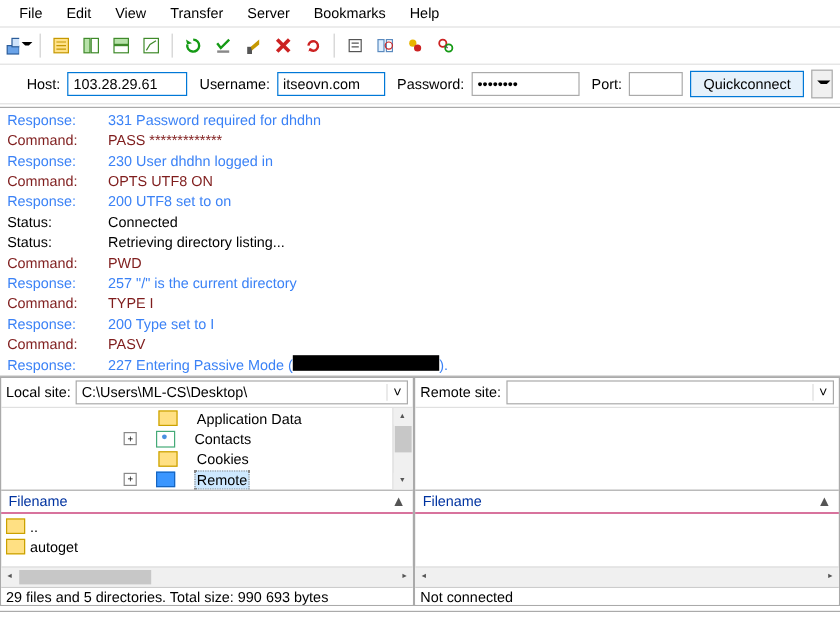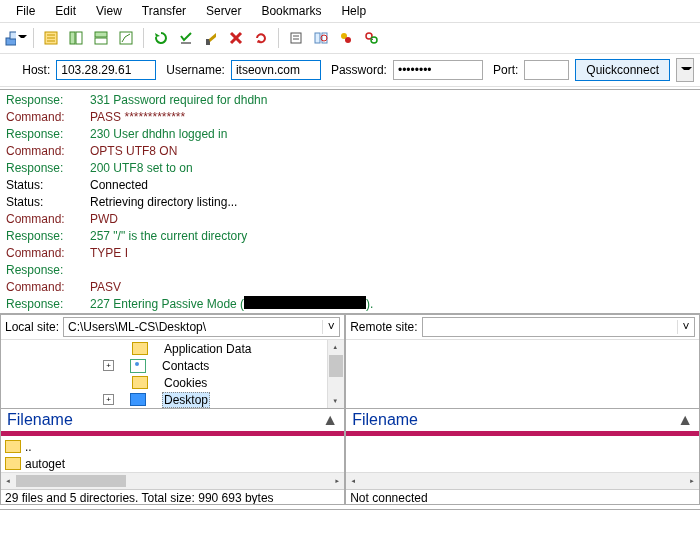--- a/index.html
+++ b/index.html
@@ -115,21 +115,21 @@
   }
   .log-line {
     line-height: 17px;
     display: flex;
   }
   .log-line .tag {
     display: inline-block;
     width: 84px;
     flex-shrink: 0;
   }
-  .lt-response { color: #15803d; }
+  .lt-response { color: #3b82f6; }
   .lt-command  { color: #7f1d1d; }
   .lt-status   { color: #000; }
   .redacted {
     background: #000;
     color: #000;
     display: inline-block;
     width: 122px;
     height: 13px;
     vertical-align: middle;
   }
@@ -242,23 +242,23 @@
     font-size: 6px;
   }
   .vscroll .thumb-v {
     background: #c7c7c7;
     height: 22px;
     margin: 1px;
   }
 
   .filehdr {
     padding: 2px 6px;
-    border-bottom: 5px solid #be185d;
+    border-bottom: 1px solid #be185d;
     color: #0033a0;
-    font-size: 16px;
+    font-size: 12px;
     display: flex;
   }
 
   .filelist {
     flex: 1;
     padding: 2px 4px;
     font-size: 12px;
     overflow: hidden;
   }
   .filelist .row {
@@ -461,20 +461,21 @@
     <div class="log-line lt-response">
       <span class="tag">Response:</span>
       <span>257 "/" is the current directory</span>
     </div>
     <div class="log-line lt-command">
       <span class="tag">Command:</span>
       <span>TYPE I</span>
     </div>
     <div class="log-line lt-response">
       <span class="tag">Response:</span>
+      <span>200 Type set to I</span>
     </div>
     <div class="log-line lt-command">
       <span class="tag">Command:</span>
       <span>PASV</span>
     </div>
     <div class="log-line lt-response">
       <span class="tag">Response:</span>
       <span>227 Entering Passive Mode (</span>
       <span class="redacted"></span>
       <span>).</span>
@@ -511,21 +512,21 @@
             <span class="text">Contacts</span>
           </div>
           <div class="tree-item">
             <span class="spacer"></span>
             <span class="folder-icon"></span>
             <span class="text">Cookies</span>
           </div>
           <div class="tree-item sel">
             <span class="expander">+</span>
             <span class="folder-icon blue"></span>
-            <span class="text">Desktop</span>
+            <span class="text">Remote</span>
           </div>
         </div>
       <div class="vscroll">
         <div class="arr">▲</div>
         <div class="thumb-v"></div>
         <div style="flex:1"></div>
         <div class="arr">▼</div>
       </div>
     </div>
 

